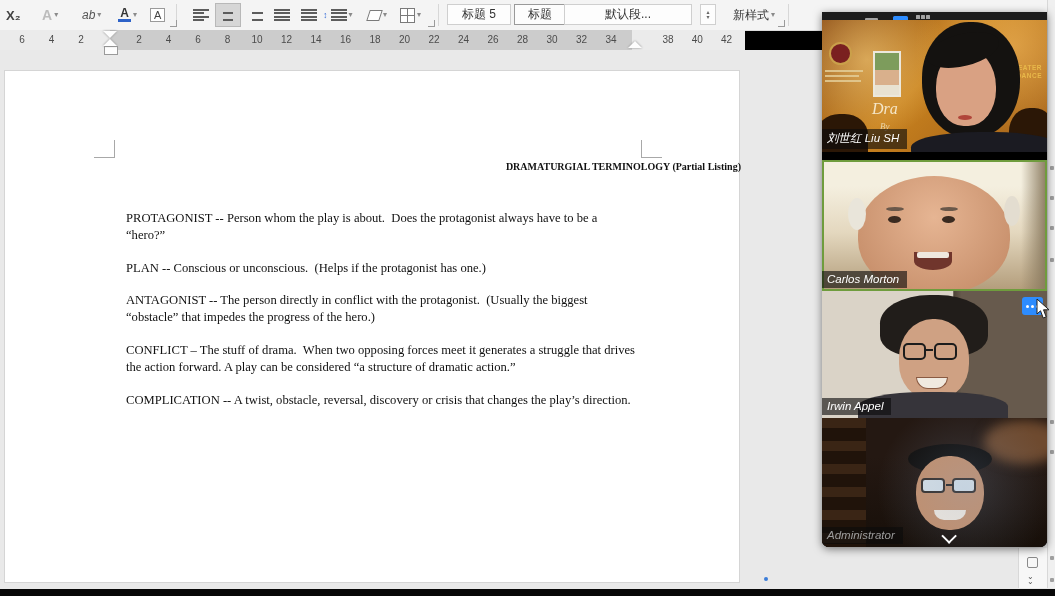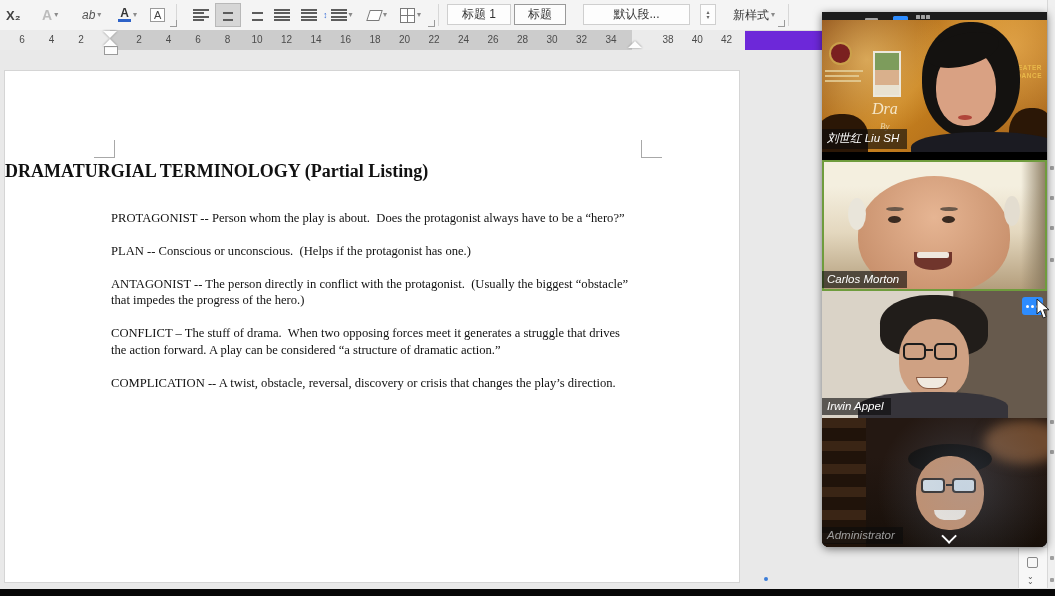--- a/index.html
+++ b/index.html
@@ -1,16 +1,16 @@
 <!DOCTYPE html>
 <html><head>
 <meta charset="utf-8">
 <style>
   html,body{margin:0;padding:0;background:#777;}
-  .app{position:relative;width:1055px;height:596px;background:#6d28d9;overflow:hidden;
+  .app{position:relative;width:1055px;height:596px;background:#000000;overflow:hidden;
        font-family:"Liberation Sans","DejaVu Sans",sans-serif;}
   
   .ribbon{position:absolute;left:0;top:0;width:1055px;height:30px;background:#f4f4f4;
           border-bottom:1px solid #dcdcdc;}
   .rbtn{position:absolute;top:3px;height:24px;display:flex;align-items:center;gap:2px;
         color:#3a3a3a;font-size:12px;cursor:default;}
   .caret{font-size:8px;color:#8a8a8a;line-height:1;}
   .ic-sub{font-size:13px;font-weight:bold;color:#444;}
   .ic-a-gray{font-size:14px;color:#bcbcbc;font-weight:bold;}
   .ic-ab{font-size:12px;color:#555;font-style:italic;}
@@ -49,25 +49,25 @@
   .marker{position:absolute;z-index:3;}
   .tri-down{width:0;height:0;border-left:7px solid transparent;border-right:7px solid transparent;border-top:7px solid #fdfdfd;filter:drop-shadow(0 0 1px #888);}
   .tri-up{width:0;height:0;border-left:7px solid transparent;border-right:7px solid transparent;border-bottom:7px solid #fdfdfd;filter:drop-shadow(0 0 1px #888);}
   .ind-box{width:12px;height:7px;background:#fdfdfd;border:1px solid #9a9a9a;margin-left:1px;}
   
   .docarea{position:absolute;left:0;top:50px;width:1055px;height:546px;background:#e9e9e9;}
   .page{position:absolute;left:4px;top:20px;width:736px;height:513px;background:#ffffff;border:1px solid #d5d5d5;box-sizing:border-box;}
   .cropmark{position:absolute;width:20px;height:17px;}
   .crop-l{left:89px;top:69px;border-right:1px solid #a8a8a8;border-bottom:1px solid #a8a8a8;}
   .crop-r{left:636px;top:69px;border-left:1px solid #a8a8a8;border-bottom:1px solid #a8a8a8;}
-  .doc-title{position:absolute;left:0;top:90px;width:736px;text-align:left;
-     font-family:"Liberation Serif","DejaVu Serif",serif;font-size:18px;font-weight:bold;color:#111;}
+  .doc-title{position:absolute;left:0;top:90px;width:736px;text-align:right;
+     font-family:"Liberation Serif","DejaVu Serif",serif;font-size:10px;font-weight:bold;color:#111;}
   .doc-body{position:absolute;left:106px;top:139px;width:524px;
      font-family:"Liberation Serif","DejaVu Serif",serif;font-size:12.6px;line-height:16.8px;color:#111;}
-  .para{margin:0 0 16px 0;white-space:pre-wrap;}
+  .para{margin:0 0 16px 15px;white-space:pre-wrap;}
   .para .it{font-style:italic;}
   
   .right-strip{position:absolute;left:1047px;top:0;width:8px;height:588px;background:#f0f0f0;border-left:1px solid #d8d8d8;box-sizing:border-box;}
   .rs-glyph{position:absolute;left:2px;width:4px;height:4px;background:#9f9f9f;border-radius:1px;}
   .scroll-corner{position:absolute;left:1018px;top:548px;width:29px;height:40px;background:#f7f7f7;border-left:1px solid #d8d8d8;box-sizing:border-box;}
   .sc-ic1{position:absolute;left:8px;top:9px;width:9px;height:9px;border:1.5px solid #8a8a8a;border-radius:2px;}
   .sc-ic2{position:absolute;left:8px;top:26px;font-size:8px;color:#555;line-height:5px;letter-spacing:0;}
   .blue-dot{position:absolute;left:764px;top:577px;width:4px;height:4px;background:#3b7dd8;border-radius:50%;}
   .bottom-bar{position:absolute;left:0;top:589px;width:1055px;height:7px;background:#070707;}
   
@@ -241,23 +241,23 @@
         <span>▾</span>
     </div>
     <div class="rbtn" style="left:733px;">
       <span>新样式</span>
       <span class="caret">▾</span>
     </div>
     <div class="vsep" style="left:788px;"></div>
     <div class="launcher" style="left:170px;"></div>
     <div class="launcher" style="left:428px;"></div>
     <div class="launcher" style="left:778px;"></div>
-  <div class="stylebox" style="left: 447px; width: 64px;">标题 1</div>
+  <div class="stylebox" style="left: 447px; width: 64px;">标题 5</div>
       <div class="stylebox sel" style="left: 514px; width: 52px;">标题</div>
-      <div class="stylebox" style="left: 583px; width: 107px; text-align: right;">默认段...</div>
+      <div class="stylebox" style="left: 564px; width: 128px; text-align: right;">默认段...</div>
     </div>
 
   <div class="ruler">
     <div class="dark"></div>
     <div id="ruler-left">
         <span class="rnum" style="left: 22px;">6</span>
         <span class="rnum" style="left: 51.5px;">4</span>
         <span class="rnum" style="left: 81px;">2</span>
       </div>
       <div id="ruler-main">

